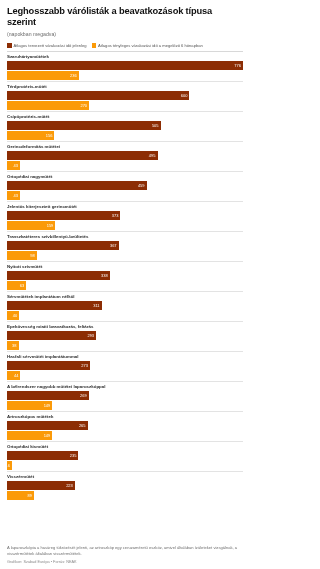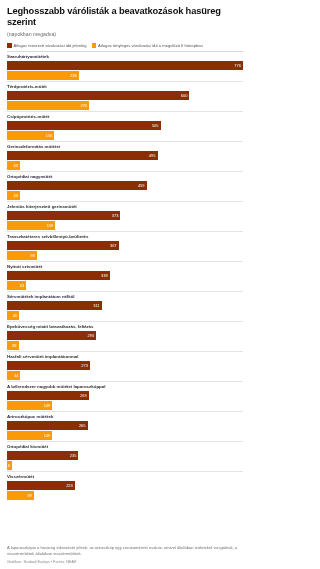--- a/index.html
+++ b/index.html
@@ -120,21 +120,21 @@
     color: #8a8a8a;
     margin-top: 3.5px;
     line-height: 5px;
   }
 </style>
 </head>
 <body>
 
 <div class="page">
 
-  <div class="title">Leghosszabb várólisták a beavatkozások hasüreg szerint</div>
+  <div class="title">Leghosszabb várólisták a beavatkozások típusa szerint</div>
   <div class="subtitle">(napokban megadva)</div>
 
   <div class="legend">
     <div class="legend-item">
       <span class="legend-swatch" style="background:#8c2d04"></span>
       <span class="legend-label">Átlagos tervezett várakozási idő jelenleg</span>
     </div>
     <div class="legend-item">
       <span class="legend-swatch" style="background:#fb9a08"></span>
       <span class="legend-label">Átlagos tényleges várakozási idő a megelőző 6 hónapban</span>

